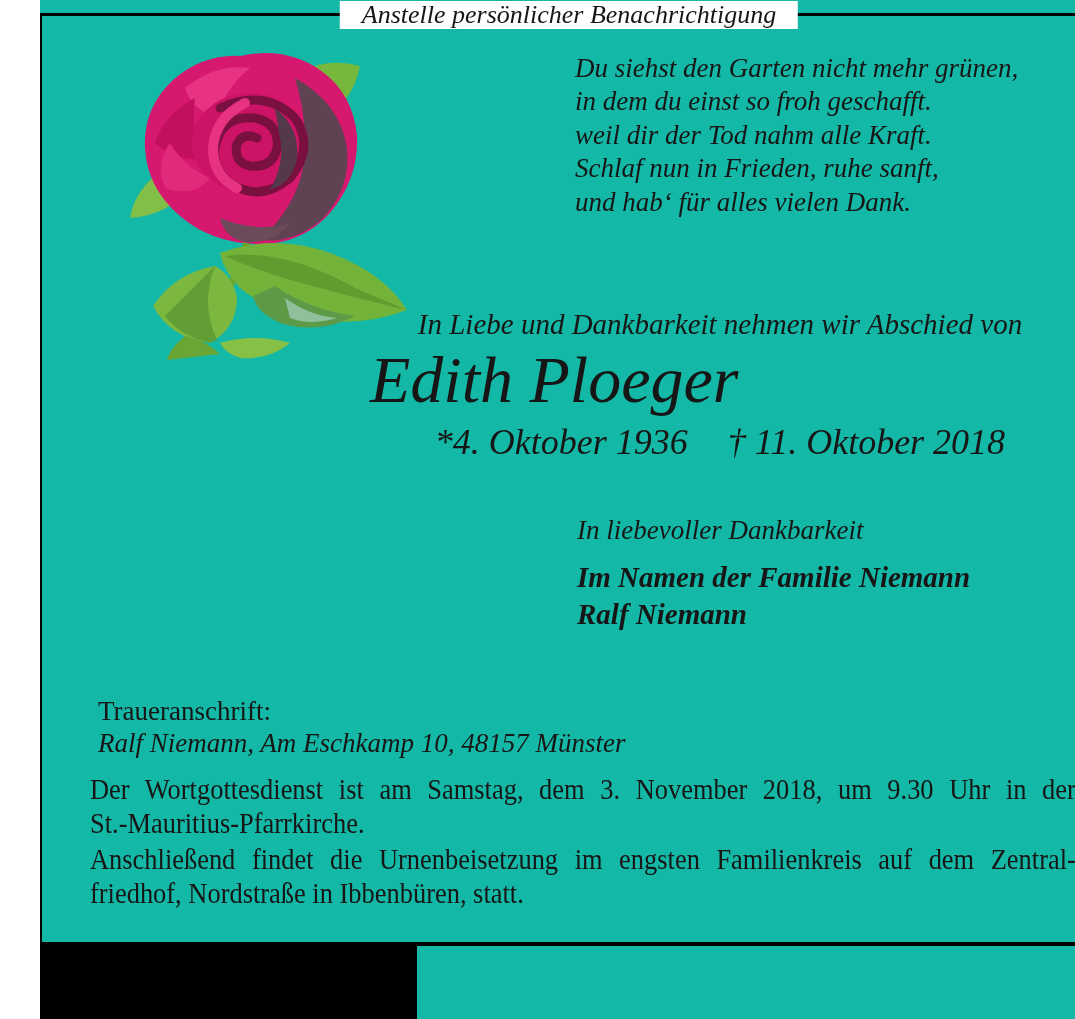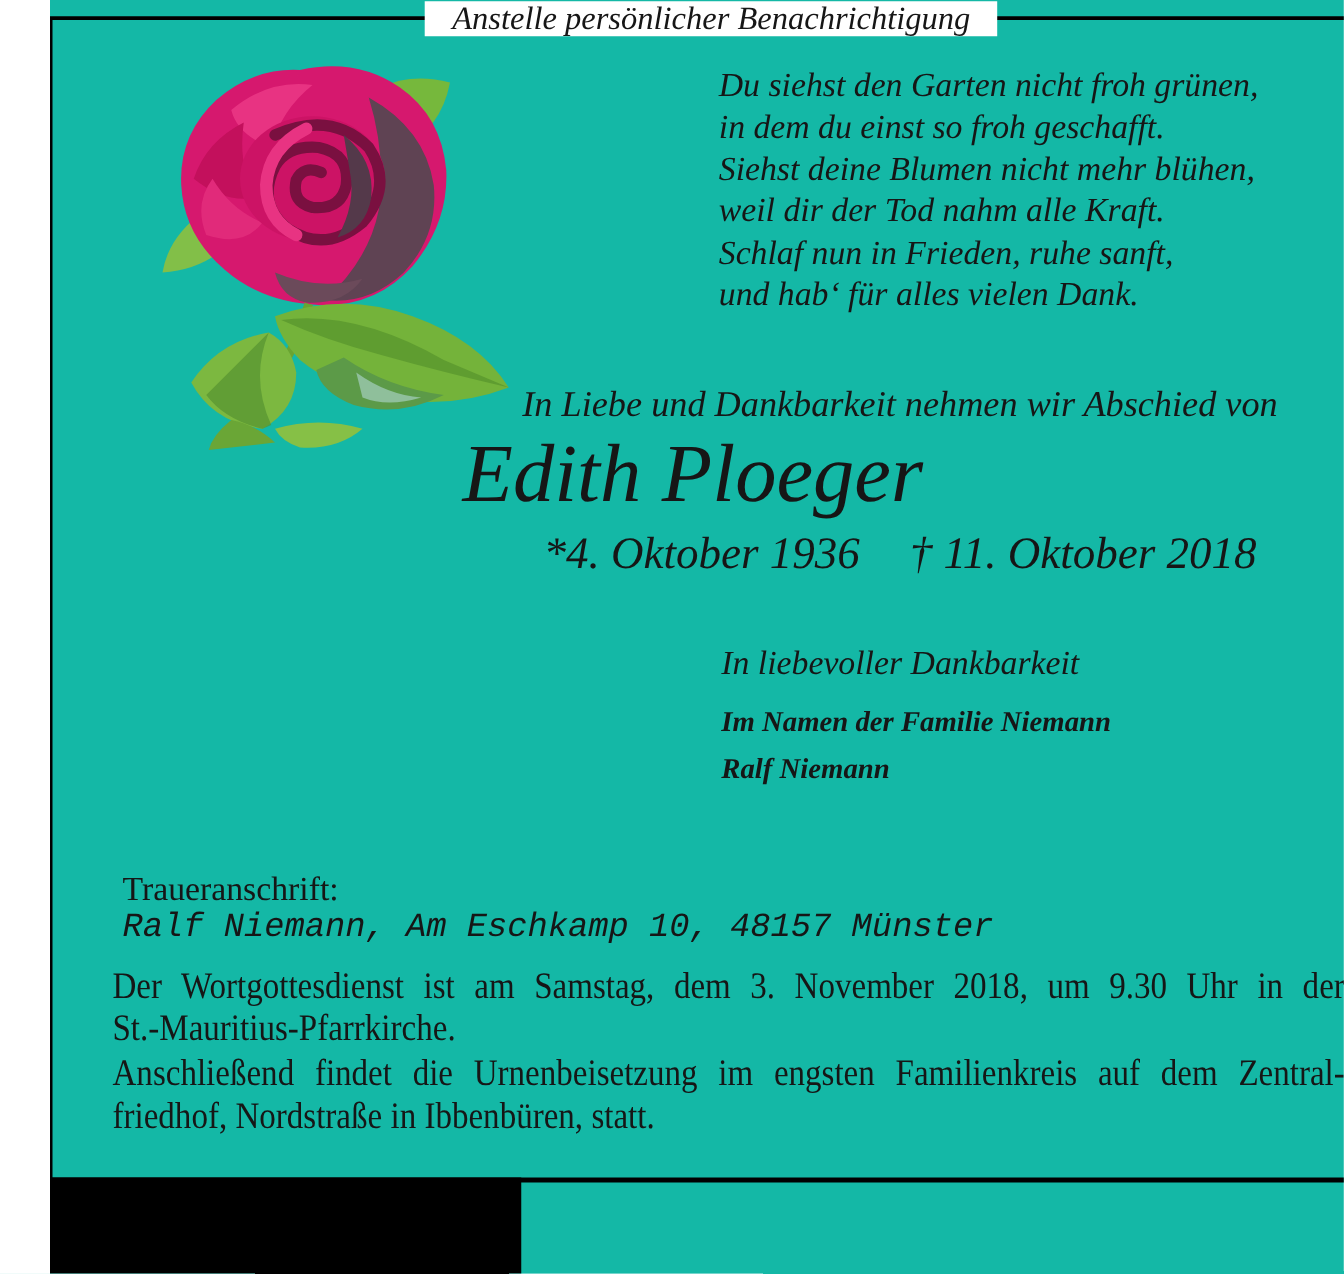--- a/index.html
+++ b/index.html
@@ -34,29 +34,29 @@
     position:absolute; left:330px; top:426px; width:700px;
     display:flex; justify-content:center; gap:40px;
     font-style:italic; font-size:36px; line-height:32px; white-space:nowrap;
   }
   .remember {
     position:absolute; left:537px; top:514px;
     font-style:italic; font-size:27px; line-height:32px; white-space:nowrap;
   }
   .family {
     position:absolute; left:537px; top:559px;
-    font-style:italic; font-weight:bold; font-size:23px; line-height:37px; white-space:nowrap;
+    font-style:italic; font-weight:bold; font-size:29px; line-height:37px; white-space:nowrap;
   }
   .addr-label {
     position:absolute; left:58px; top:695px;
     font-size:27px; line-height:32px; white-space:nowrap;
   }
   .addr {
     position:absolute; left:58px; top:727px;
-    font-style:italic; font-size:27px; line-height:32px; white-space:nowrap;font-family:Liberation Mono, monospace;
+    font-style:italic; font-size:27px; line-height:32px; white-space:nowrap;
   }
   .bodyblock { position:absolute; left:50px; width:986px; }
   .bodyblock .bline {
     width:1119px; transform:scaleX(0.881); transform-origin:0 0;
     font-size:30px; line-height:33.5px;
   }
   .bline.just { text-align:justify; text-align-last:justify; }
   .bline.last { text-align:left; }
   .body1 { top:772px; }
   .body2 { top:842px; }
@@ -91,23 +91,22 @@
       <path d="M160 250 Q185 268 212 270 Q185 278 165 270 Z" fill="#8fbf9b"></path>
       <path d="M100 208 Q160 200 230 240 L282 262 Q230 250 180 236 Q135 224 100 208 Z" fill="#4e8a28" opacity="0.55"></path>
       <path d="M90 218 Q50 225 28 258 Q45 290 85 295 Q112 280 112 250 Q108 228 90 218 Z" fill="#7cb840"></path>
       <path d="M90 218 Q75 255 92 292 L85 295 Q55 288 40 268 Z" fill="#569331" opacity="0.7"></path>
       <path d="M95 295 Q130 285 165 295 Q145 312 115 310 Q100 305 95 295 Z" fill="#86c046"></path>
       <path d="M60 288 Q45 300 42 312 L95 306 Q80 292 60 288 Z" fill="#6aa636"></path>
     </svg>
   </div>
 
   <div class="poem">
-    <div>Du siehst den Garten nicht froh grünen,</div>
+    <div>Du siehst den Garten nicht mehr grünen,</div>
     <div>in dem du einst so froh geschafft.</div>
-    <div>Siehst deine Blumen nicht mehr blühen,</div>
     <div>weil dir der Tod nahm alle Kraft.</div>
     <div>Schlaf nun in Frieden, ruhe sanft,</div>
     <div>und hab‘ für alles vielen Dank.</div>
   </div>
 
   <div class="farewell">In Liebe und Dankbarkeit nehmen wir Abschied von</div>
 
   <div class="name">Edith Ploeger</div>
 
   <div class="dates">

